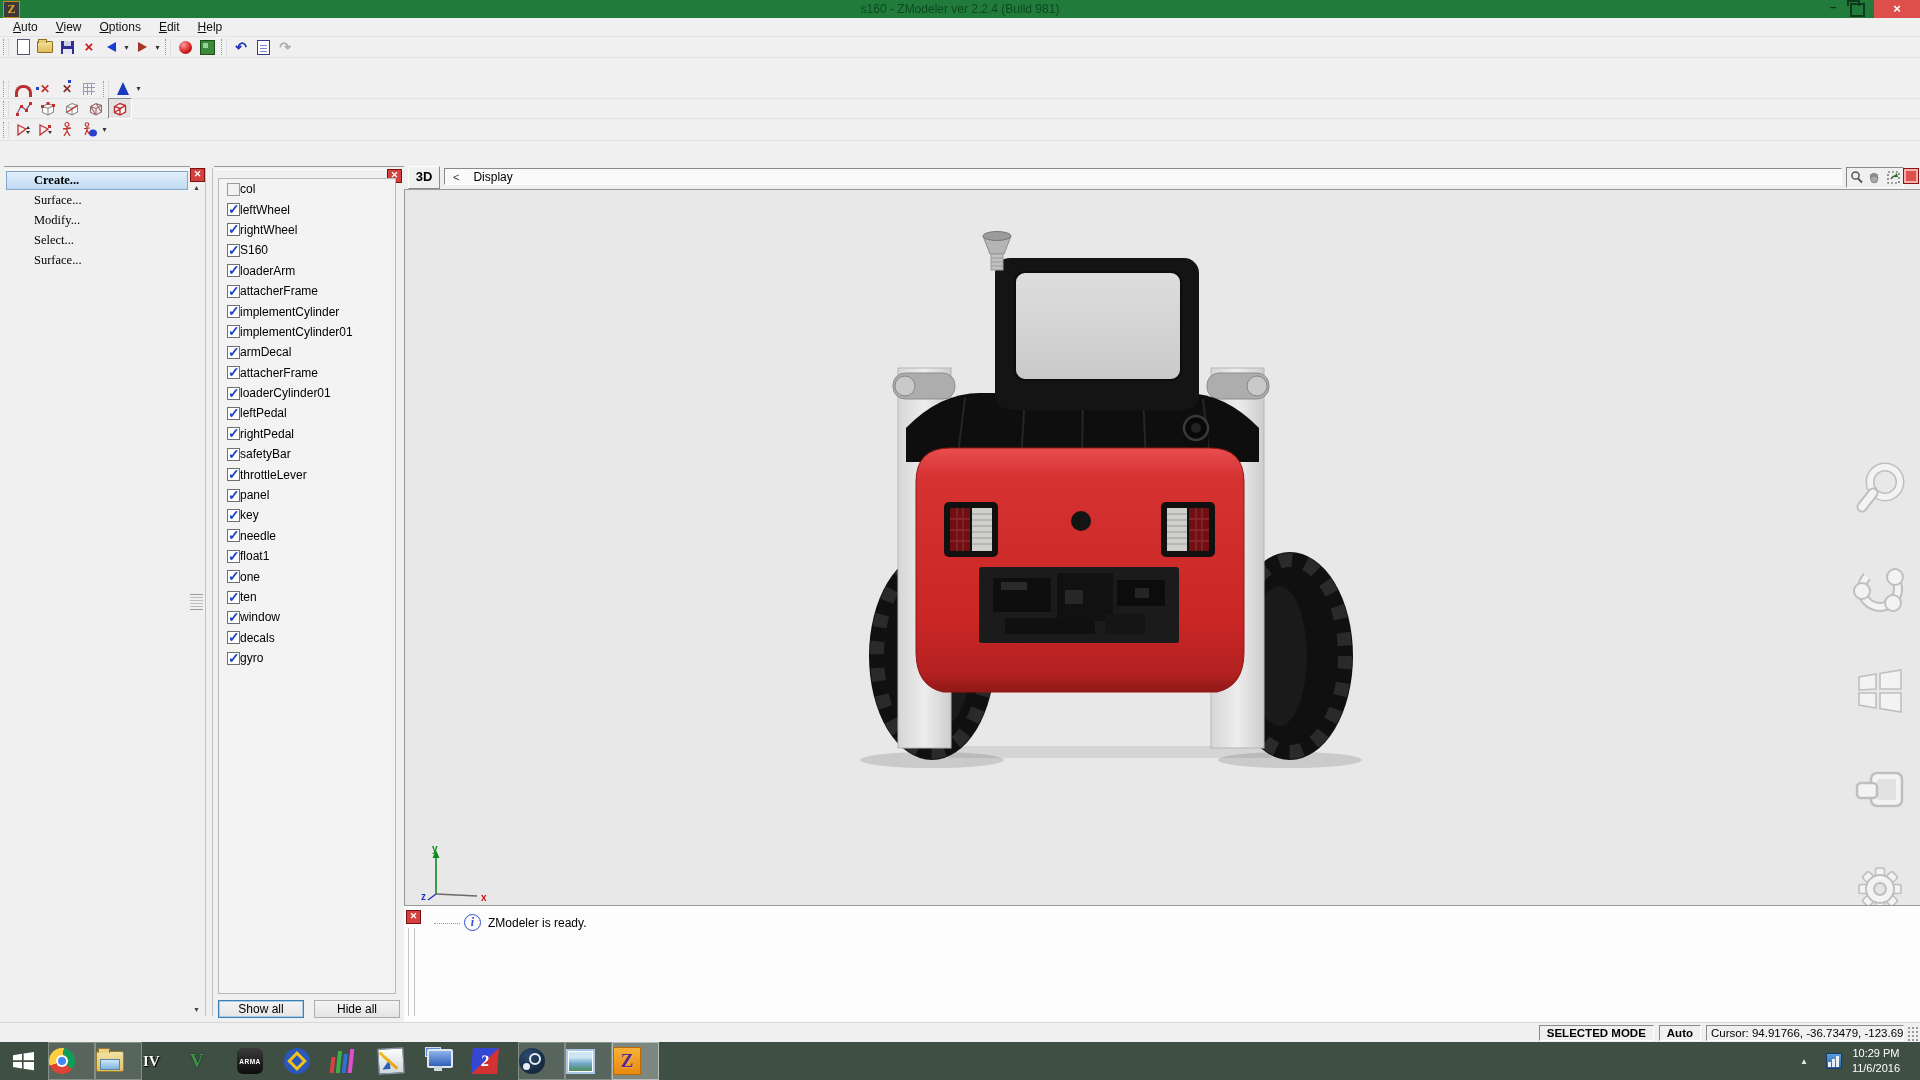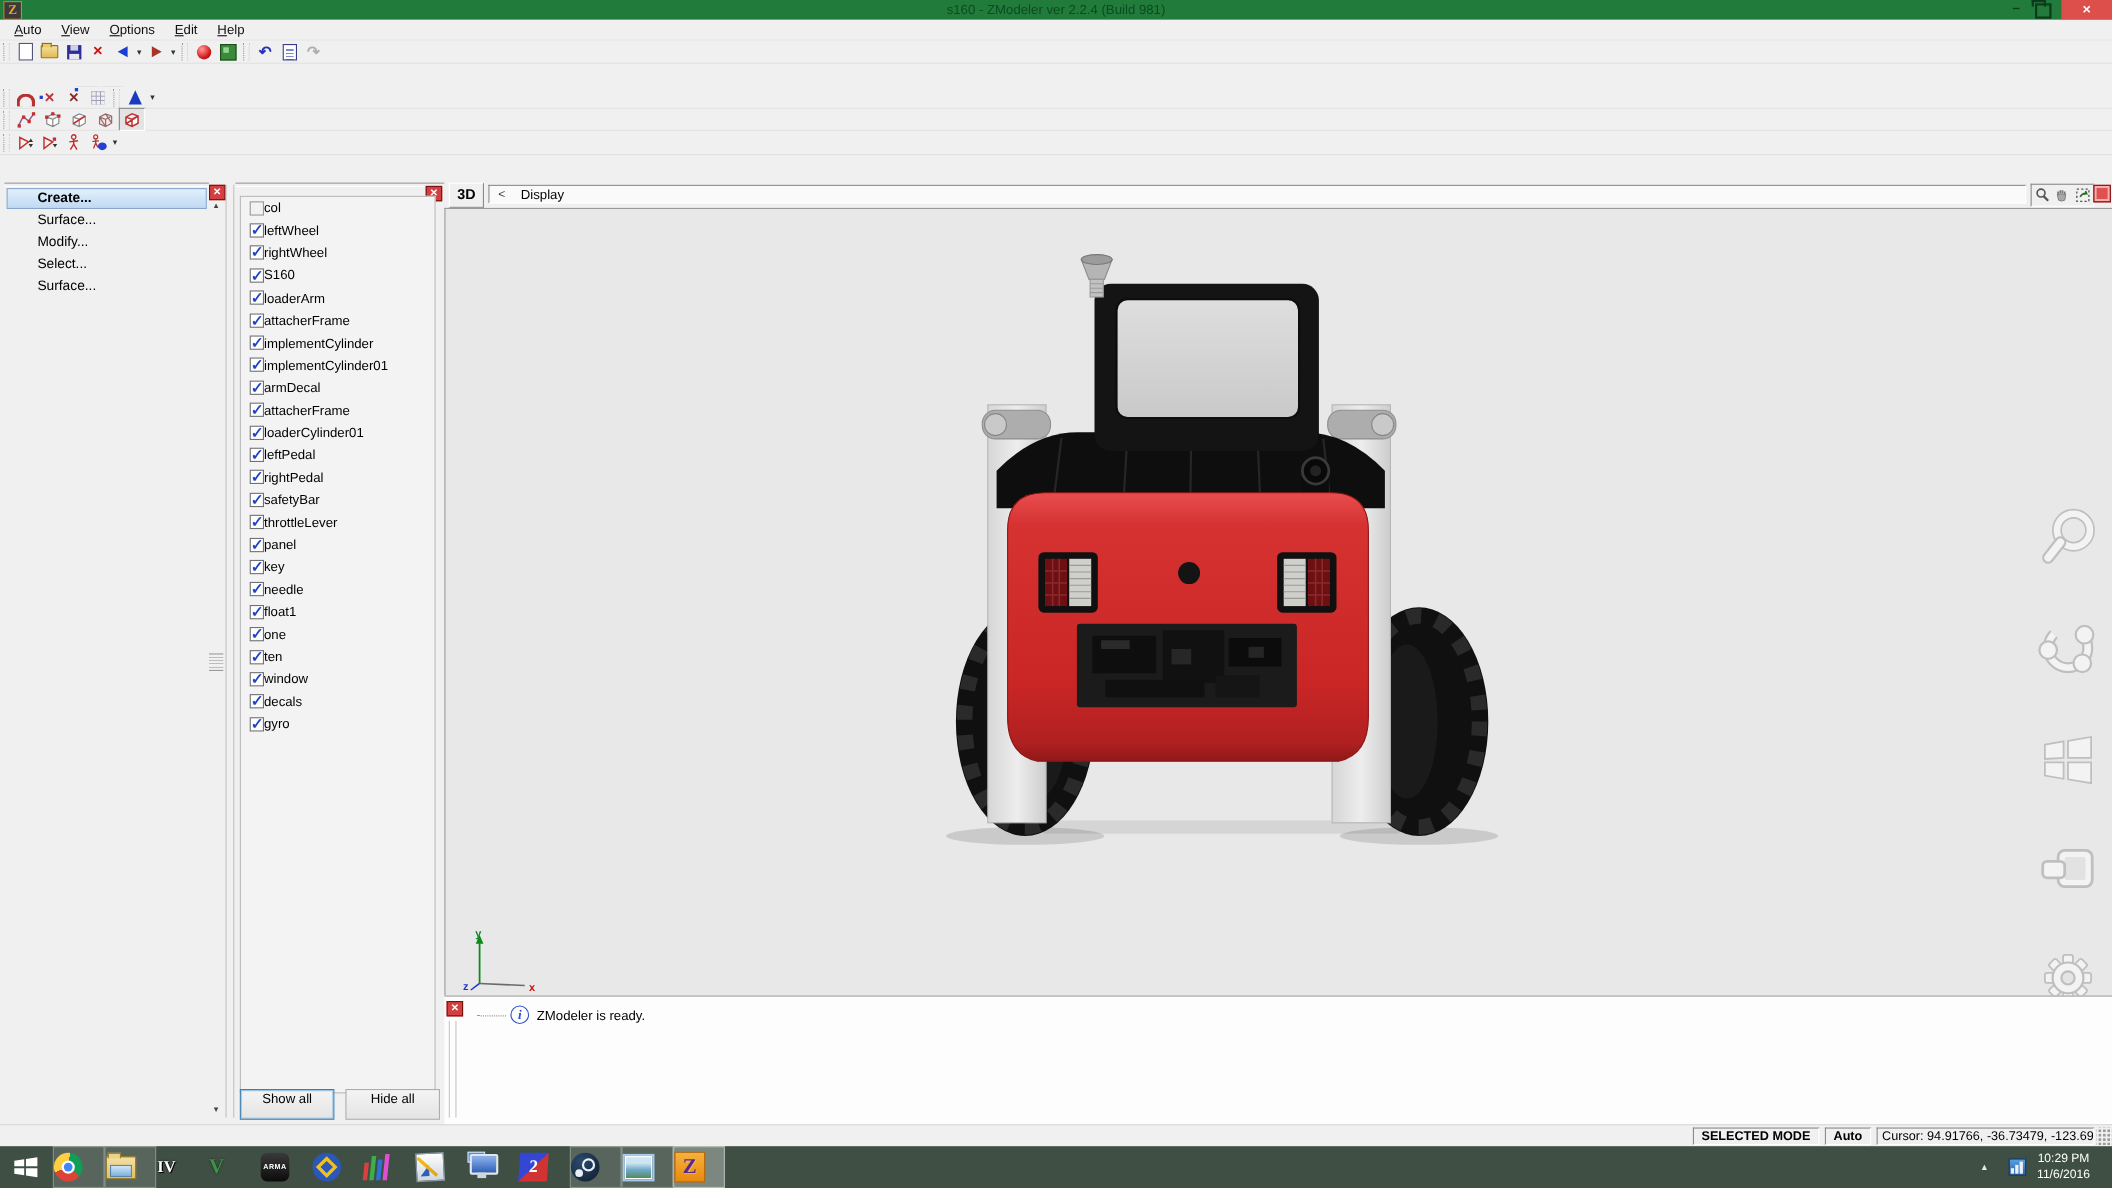--- a/index.html
+++ b/index.html
@@ -54,21 +54,21 @@
   .icon-magnet{width:11px;height:9px;border:3px solid #b83030;border-bottom:none;border-radius:8px 8px 0 0;margin-top:4px;}
   .icon-snapx{color:#c03030;font-size:12px;font-weight:bold;position:relative;}
   .icon-snapx i{position:absolute;width:3px;height:3px;background:#2244cc;left:-4px;top:5px;}
   .icon-grid{width:12px;height:12px;background-image:linear-gradient(#9a9ab4 1px,transparent 1px),linear-gradient(90deg,#9a9ab4 1px,transparent 1px);background-size:4px 4px;}
   .icon-cone{width:0;height:0;border-left:6px solid transparent;border-right:6px solid transparent;border-bottom:13px solid #1a3bbf;}
   .modebtn{width:22px;height:19px;display:flex;align-items:center;justify-content:center;border:1px solid transparent;}
   .modebtn.pressed{border-color:#8a8a8a #fff #fff #8a8a8a;background:#e3e3e3;}
   
   .ridge{height:2px;border-top:1px solid #9a9a9a;border-bottom:1px solid #ffffff;}
   .cmd-panel{left:4px;top:166px;width:186px;}
-  .cmd-list{margin-top:0;}
+  .cmd-list{margin-top:0;font-family:Liberation Serif, serif;}
   .cmd-item{height:17px;line-height:16px;padding-left:27px;margin:1px 2px;font-size:12.5px;border:1px solid transparent;}
   .cmd-item.sel{background:linear-gradient(#e2f0fc,#c0d9f2);border-color:#86a7cc;font-weight:bold;}
   .scrollcol{left:190px;top:166px;width:14px;height:852px;}
   .sc-x{position:absolute;left:0;top:2px;width:13px;height:12px;background:#d24040;border:1px solid #7a1010;color:#fff;
         font-size:9px;font-weight:bold;text-align:center;line-height:11px;}
   .sc-up{position:absolute;left:0;top:16px;width:13px;height:12px;font-size:7px;color:#444;text-align:center;line-height:12px;}
   .sc-thumb{position:absolute;left:0;top:428px;width:13px;height:14px;border-top:1px solid #9a9a9a;border-bottom:1px solid #9a9a9a;
             background:repeating-linear-gradient(#f0f0f0 0 2px,#bdbdbd 2px 3px);}
   .sc-dn{position:absolute;left:0;top:838px;width:13px;height:12px;font-size:7px;color:#444;text-align:center;line-height:12px;}
   .gapgrip{left:205px;top:168px;width:6px;height:848px;border-left:1px solid #c2c2c2;border-right:1px solid #c2c2c2;}
@@ -76,21 +76,21 @@
   .obj-panel{left:214px;top:166px;width:190px;height:858px;}
   .obj-x{position:absolute;right:2px;top:3px;width:13px;height:12px;background:#d24040;border:1px solid #7a1010;color:#fff;
          font-size:9px;font-weight:bold;text-align:center;line-height:11px;}
   .obj-listbox{position:absolute;left:4px;top:12px;width:178px;height:816px;border:1px solid #b9b9b9;background:#f3f3f3;box-sizing:border-box;overflow:hidden;}
   .obj-row{display:flex;align-items:center;height:20.4px;padding-left:8px;}
   .cb{width:13px;height:13px;border:1px solid #707070;background:#fff;position:relative;flex:none;box-sizing:border-box;}
   .obj-row .cb:not(.on){background:#f2f2f2;border-color:#9a9a9a;}
   .cb.on::after{content:"✓";position:absolute;left:0px;top:-3px;font-size:14px;font-weight:bold;color:#1c46c8;}
   .obj-label{margin-left:0;}
   .obj-btns{position:absolute;left:4px;bottom:6px;width:182px;display:flex;justify-content:space-between;}
-  .btn{width:86px;height:28px;background:linear-gradient(#f4f4f4,#e4e4e4);border:1px solid #adadad;text-align:center;line-height:17px;font-size:12px;box-sizing:border-box;}
+  .btn{width:86px;height:18px;background:linear-gradient(#f4f4f4,#e4e4e4);border:1px solid #adadad;text-align:center;line-height:17px;font-size:12px;box-sizing:border-box;}
   .btn.focus{border:1px solid #3c7fb1;box-shadow:inset 0 0 0 1px #a8cbe8;}
   
   .vp-header{left:404px;top:164px;width:1516px;height:25px;background:#f0f0f0;}
   .vp-3d{position:absolute;left:4px;top:2px;width:30px;height:21px;font-weight:bold;font-size:13px;text-align:center;line-height:20px;}
   .vp-crumb{position:absolute;left:40px;top:4px;width:1398px;height:17px;background:#fafafa;display:flex;align-items:center;box-sizing:border-box;}
   .vp-back{padding:0 6px 0 8px;color:#333;font-size:11px;}
   .vp-name{margin-left:8px;}
   .vp-tools{position:absolute;left:1442px;top:3px;width:56px;height:19px;display:flex;align-items:center;justify-content:space-around;}
   .vp-redsq{position:absolute;left:1499px;top:4px;width:14px;height:14px;background:#e0504f;border:1px solid #8b1513;box-shadow:inset 0 0 0 2px #f0b0b0;}
   .canvas{left:404px;top:189px;width:1516px;height:716px;background:#e8e8e8;border-top:1px solid #9a9a9a;border-left:1px solid #9a9a9a;box-sizing:border-box;}

